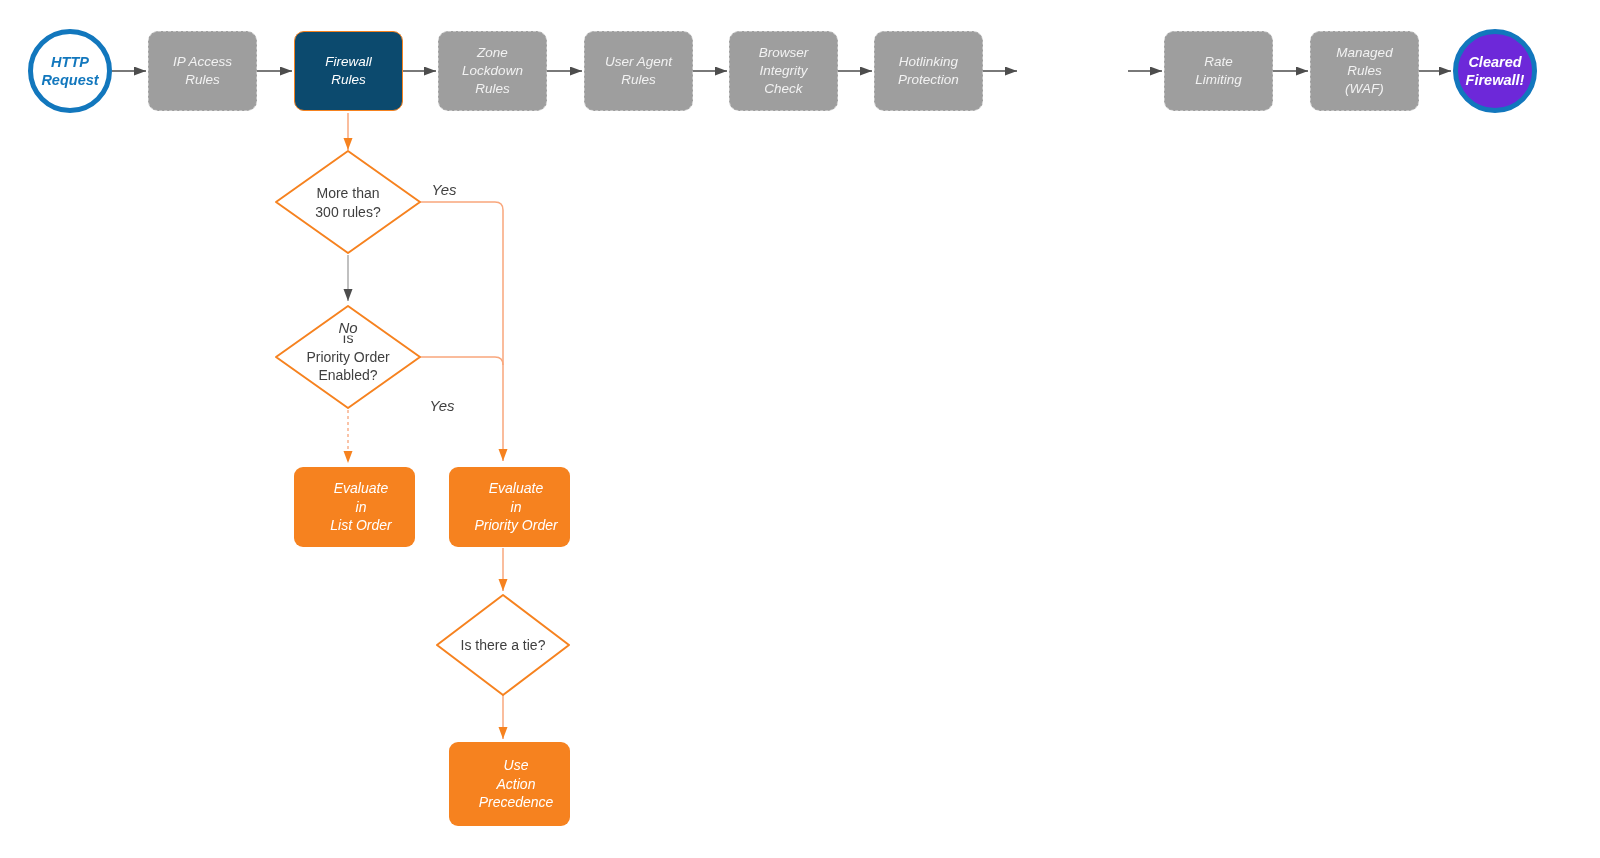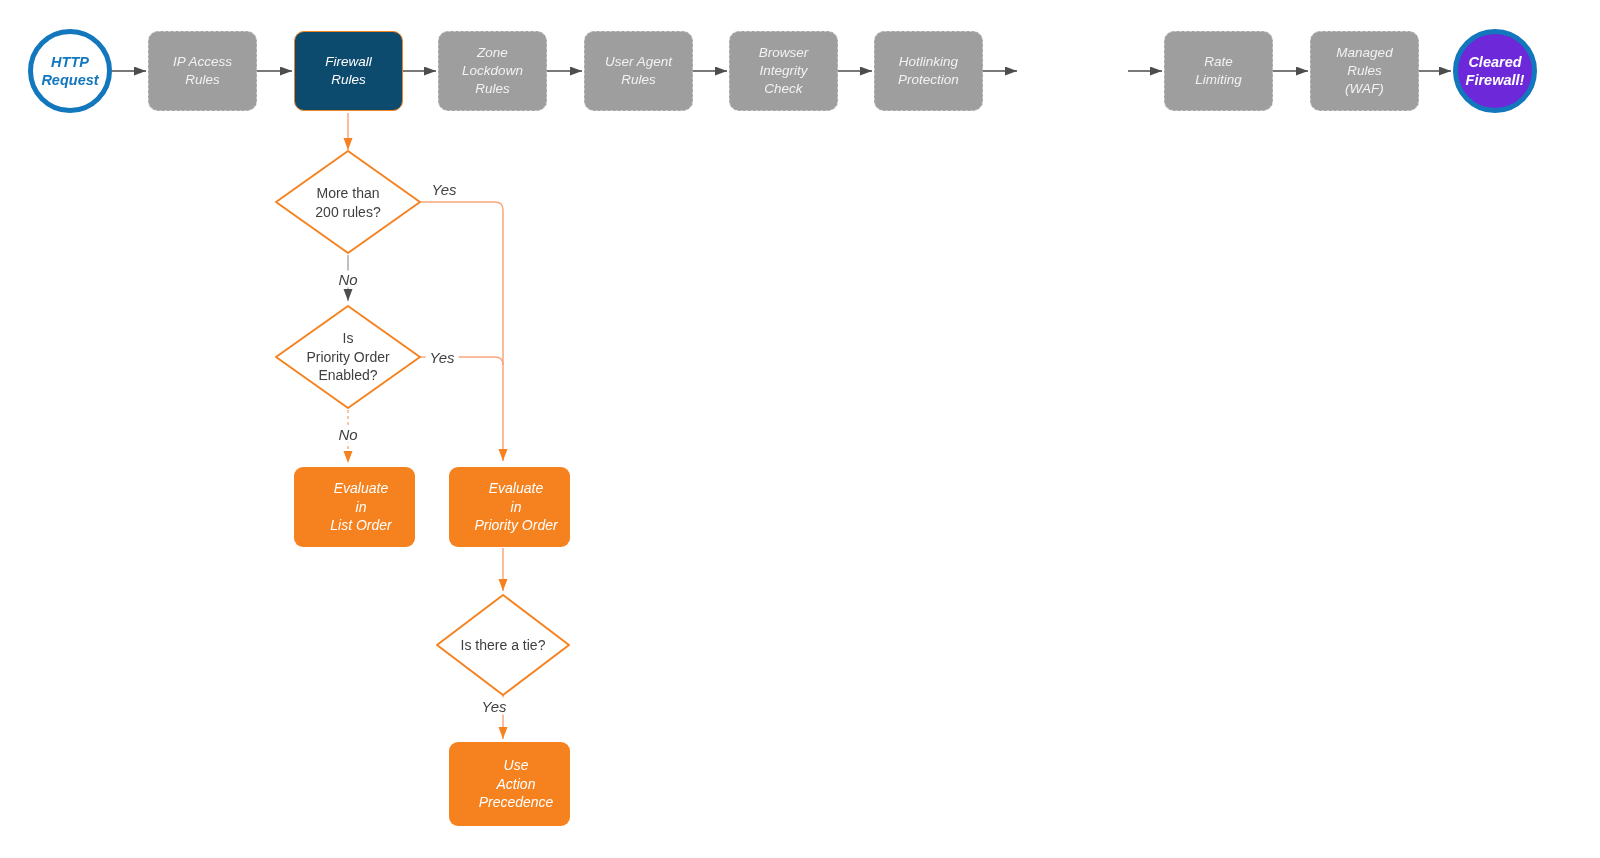--- a/index.html
+++ b/index.html
@@ -100,21 +100,21 @@
   }
 
   
   .elabel {
     position: absolute;
     transform: translate(-50%, -50%);
     font-style: italic;
     color: #3f3f3f;
     font-size: 15px;
   }
-  .elabel.on-line { background: #ffffff; padding: 0 4px; }
+  .elabel.on-line { background: #ffffff; padding: 0 4px; margin-top: 48px; }
 </style>
 </head>
 <body>
 
 <div class="canvas">
 
   <svg class="layer" width="1600" height="858" viewBox="0 0 1600 858">
     <defs>
       <marker id="mg" markerUnits="userSpaceOnUse" markerWidth="13" markerHeight="10" refX="12" refY="4.5" orient="auto">
         <path d="M0,0 L12,4.5 L0,9 Z" fill="#4d4d4d"></path>
@@ -169,21 +169,21 @@
 Check</div>
   <div class="gbox" style="left:874px">Hotlinking
 Protection</div>
   <div class="gbox" style="left:1164px">Rate
 Limiting</div>
   <div class="gbox" style="left:1310px">Managed
 Rules
 (WAF)</div>
 
   <div class="dtext" style="left:348px; top:202px">More than
-200 rules?</div>
+300 rules?</div>
   <div class="dtext" style="left:348px; top:357px">Is
 Priority Order
 Enabled?</div>
   <div class="dtext" style="left:503px; top:645px">Is there a tie?</div>
 
   <div class="elabel" style="left:444px; top:189px">Yes</div>
   <div class="elabel on-line" style="left:348px; top:279px">No</div>
   <div class="elabel on-line" style="left:442px; top:357px">Yes</div>
   <div class="elabel on-line" style="left:348px; top:434px">No</div>
   <div class="elabel on-line" style="left:494px; top:706px">Yes</div>

